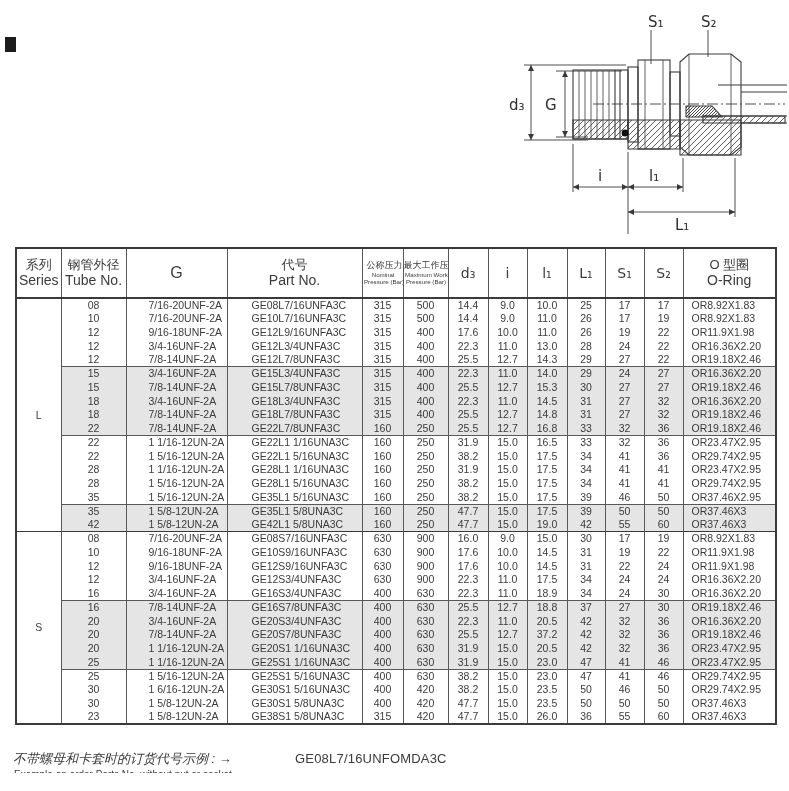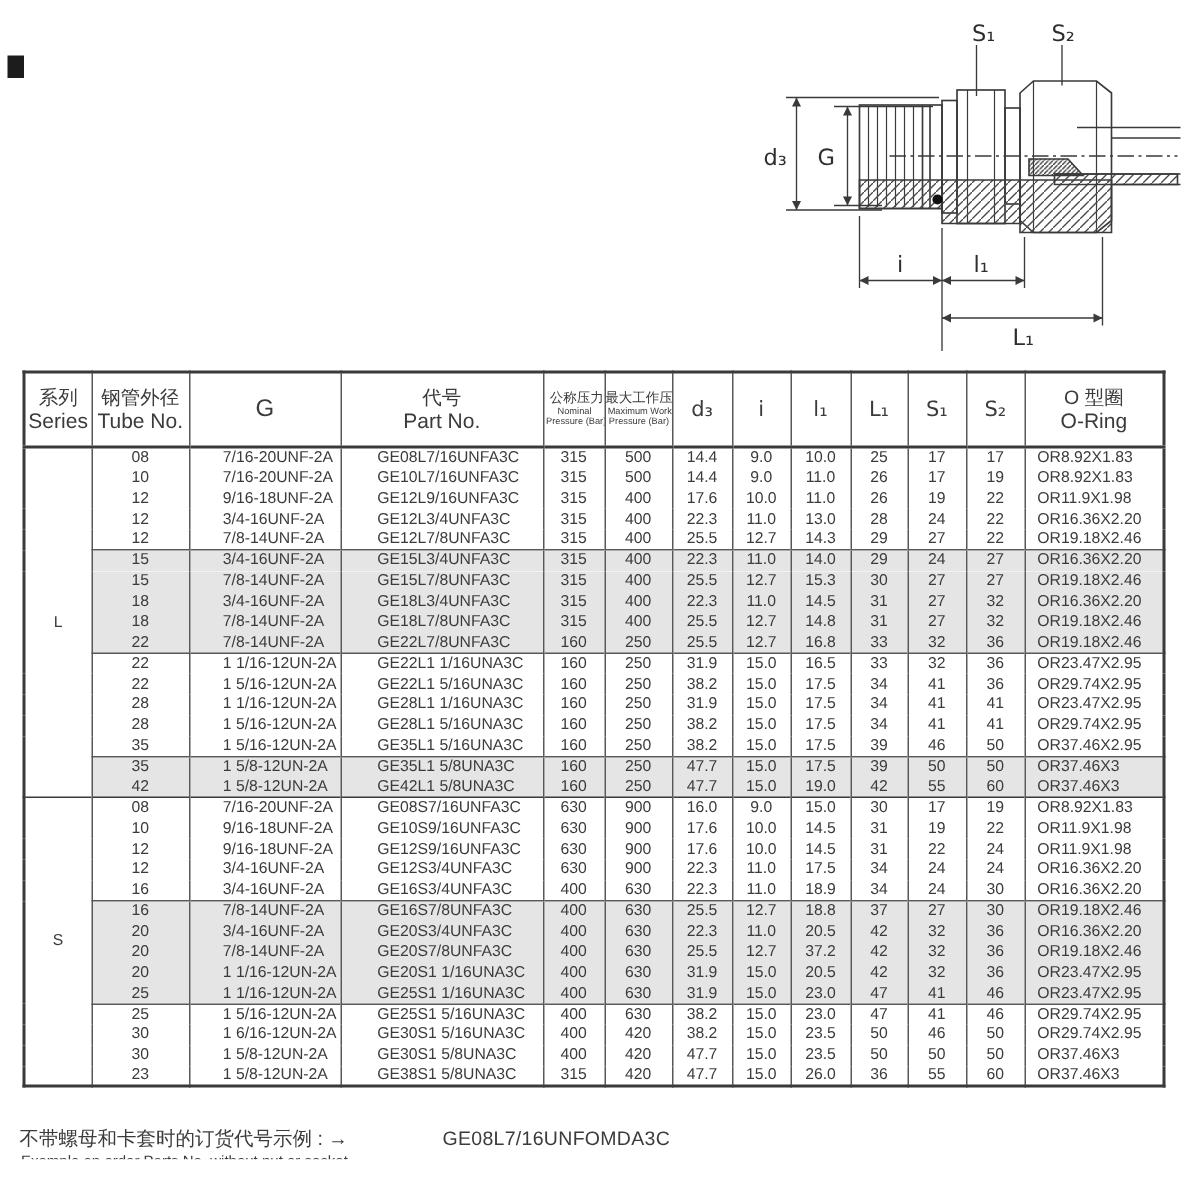--- a/index.html
+++ b/index.html
@@ -28,21 +28,21 @@
   #spec-table tbody td.c1{text-align:left;padding-left:22px;}
   #spec-table tbody td.c2{text-align:left;padding-left:24px;}
   #spec-table tbody td.c11{text-align:left;padding-left:8px;}
   #spec-table tr.shaded td{background:#e5e5e5;}
   #spec-table tr.block-start td{border-top:1px solid #585858;}
   #spec-table tr.section-start td{border-top:1.5px solid #3a3a3a;}
   td.series-cell{vertical-align:top;text-align:left;padding-left:14px;padding-top:3px;
                  font-size:13px;background:#fff;}
   
   .footer-line{position:absolute;white-space:nowrap;}
-  #note-zh{left:13px;top:750px;font-size:13px;}
+  #note-zh{left:13px;top:750px;font-size:13px;font-style:italic;}
   #note-en{left:14px;top:769px;font-size:10px;}
   #example-part{left:295px;top:751px;font-size:13px;letter-spacing:.2px;}
 </style>
 </head>
 <body>
 
 <div id="page">
 
   <div id="reg-mark"></div>
 

